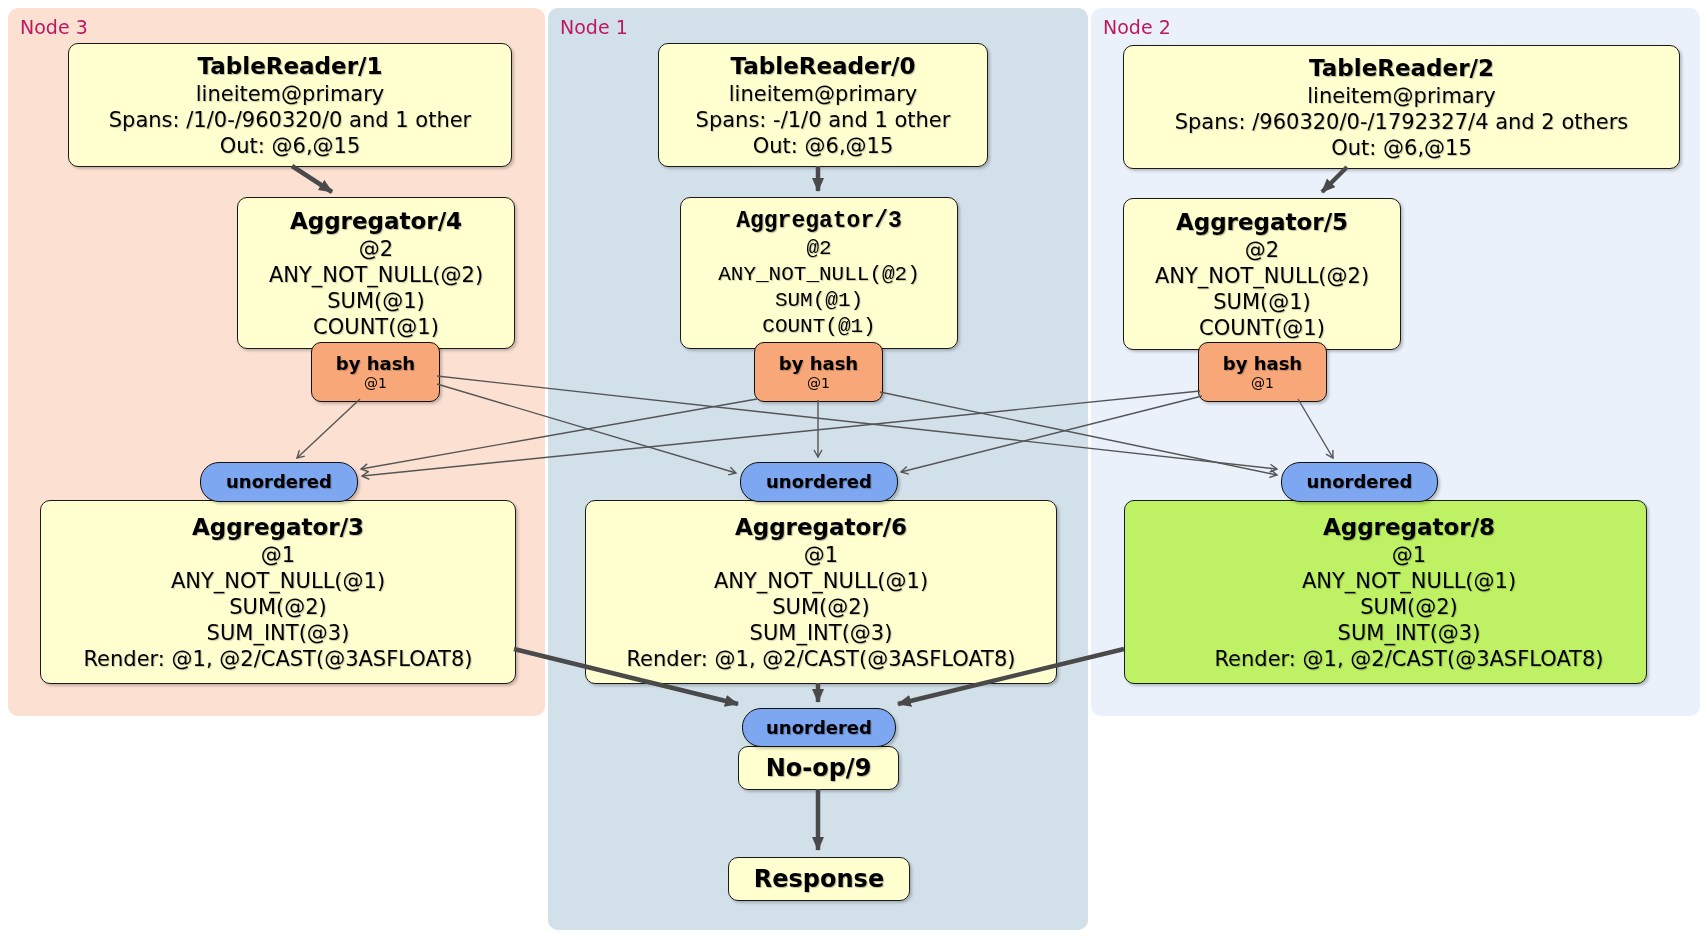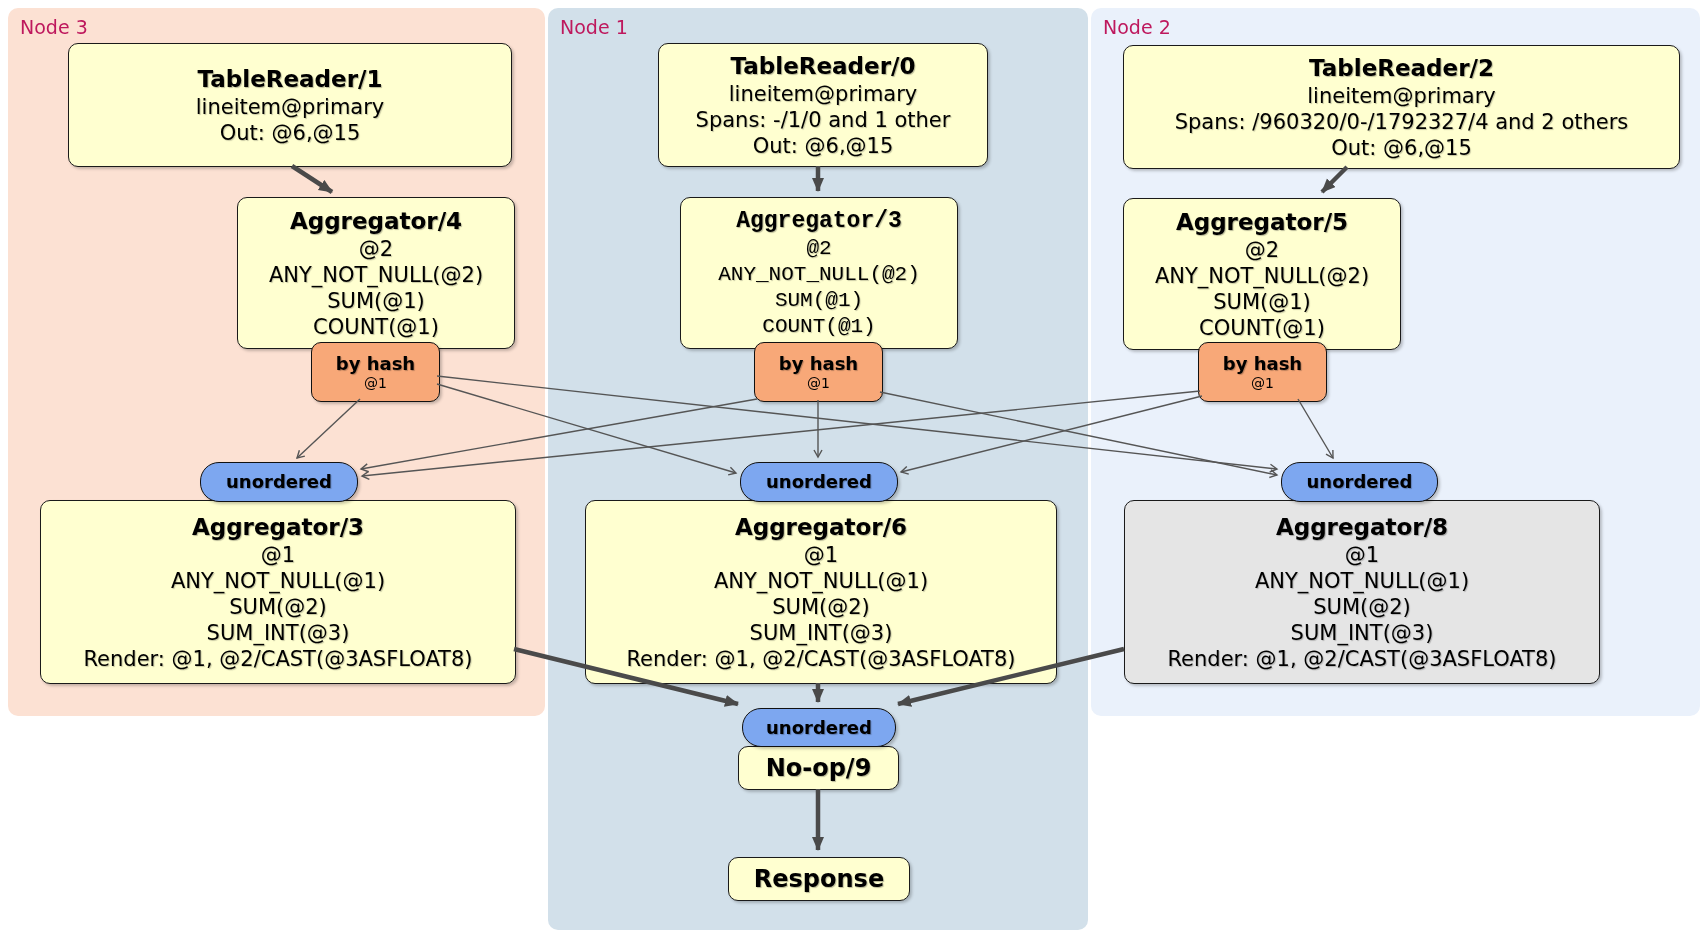--- a/index.html
+++ b/index.html
@@ -35,20 +35,21 @@
         <div class="panel-label">Node 1</div>
       </div>
       <div class="panel" style="left: 1091px; top: 8px; width: 609px; height: 708px; background: rgb(234, 241, 251);">
         <div class="panel-label">Node 2</div>
       </div>
     </div>
   <div id="nodes">
       <div class="box" style="left: 68px; top: 43px; width: 442px; height: 122px; background: rgb(255, 255, 208); border-color: rgb(26, 26, 26);">
         <div class="title">TableReader/1</div>
         <div class="line">lineitem@primary</div>
+        <div class="line">Spans: /1/0-/960320/0 and 1 other</div>
         <div class="line">Out: @6,@15</div>
       </div>
       <div class="box" style="left: 658px; top: 43px; width: 328px; height: 122px; background: rgb(255, 255, 208); border-color: rgb(26, 26, 26);">
         <div class="title">TableReader/0</div>
         <div class="line">lineitem@primary</div>
         <div class="line">Spans: -/1/0 and 1 other</div>
         <div class="line">Out: @6,@15</div>
       </div>
       <div class="box" style="left: 1123px; top: 45px; width: 555px; height: 122px; background: rgb(255, 255, 208); border-color: rgb(26, 26, 26);">
         <div class="title">TableReader/2</div>
@@ -86,21 +87,21 @@
         <div class="line">Render: @1, @2/CAST(@3ASFLOAT8)</div>
       </div>
       <div class="box" style="left: 585px; top: 500px; width: 470px; height: 182px; background: rgb(255, 255, 208); border-color: rgb(26, 26, 26);">
         <div class="title">Aggregator/6</div>
         <div class="line">@1</div>
         <div class="line">ANY_NOT_NULL(@1)</div>
         <div class="line">SUM(@2)</div>
         <div class="line">SUM_INT(@3)</div>
         <div class="line">Render: @1, @2/CAST(@3ASFLOAT8)</div>
       </div>
-      <div class="box" style="left: 1124px; top: 500px; width: 474px; height: 182px; background: #e5e5e5; border-color: rgb(26, 26, 26);">
+      <div class="box" style="left: 1124px; top: 500px; width: 474px; height: 182px; background: #bef264; border-color: rgb(26, 26, 26); padding-left: 47px;">
         <div class="title">Aggregator/8</div>
         <div class="line">@1</div>
         <div class="line">ANY_NOT_NULL(@1)</div>
         <div class="line">SUM(@2)</div>
         <div class="line">SUM_INT(@3)</div>
         <div class="line">Render: @1, @2/CAST(@3ASFLOAT8)</div>
       </div>
       <div class="box compact" style="left: 738px; top: 746px; width: 159px; height: 42px; background: rgb(255, 255, 208); border-color: rgb(26, 26, 26);">
         <div class="title">No-op/9</div>
       </div>

